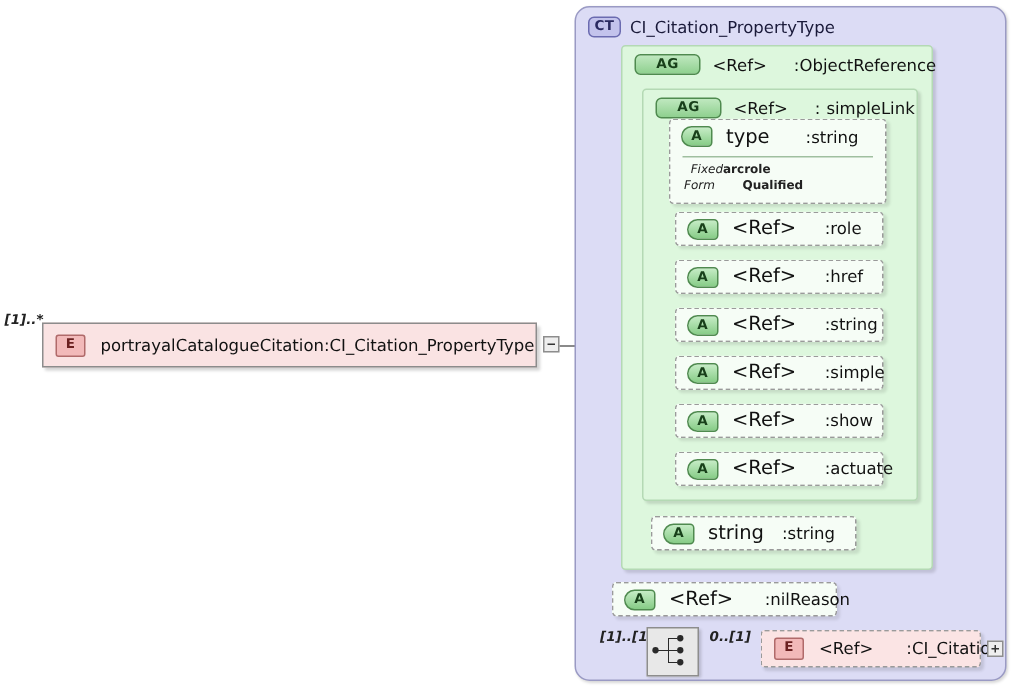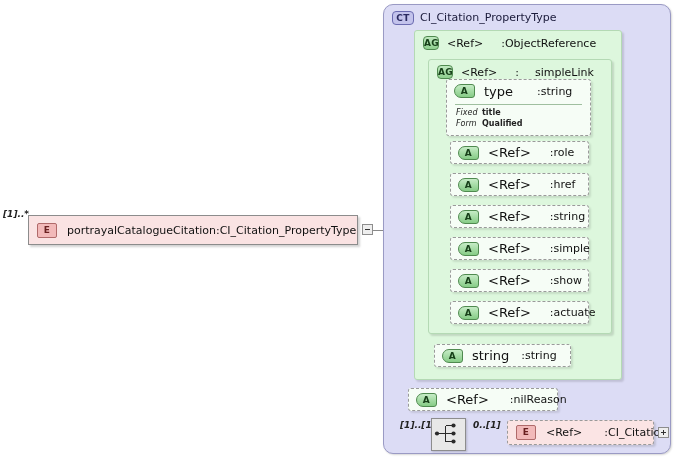--- a/index.html
+++ b/index.html
@@ -20,42 +20,42 @@
   .abs{position:absolute;box-sizing:border-box;}
 
   
   .ct-box{
     left:383px;top:4px;width:288px;height:450px;
     background:#dcdcf5;
     border:1px solid #9a9ac4;
     border-radius:10px;
     box-shadow:1px 1px 2px rgba(0,0,0,.16);
   }
-  .ct-head{position:absolute;left:8px;top:6px;display:flex;align-items:flex-start;gap:6px;}
+  .ct-head{position:absolute;left:8px;top:6px;display:flex;align-items:flex-end;gap:6px;}
   .badge{
     display:inline-block;box-sizing:border-box;
     font-size:9px;font-weight:bold;line-height:12px;
     text-align:center;letter-spacing:.3px;
   }
   .badge-ct{
     width:22px;height:14px;border:1px solid #6b6bb0;border-radius:4px;
     background:#c3c3ec;color:#2a2a60;
   }
   .ct-title{font-size:11px;color:#1a1a3a;white-space:nowrap;}
 
   
   .ag-box{
     background:#ddf7dd;
     border:1px solid #b4d9b4;
     border-radius:3px;
     box-shadow:2px 2px 2px rgba(0,0,0,.13);
   }
   .ag-head{position:absolute;left:8px;top:5px;display:flex;align-items:center;}
   .badge-ag{
-    width:16px;height:14px;border:1px solid #4f8a4f;border-radius:4px;
+    width:44px;height:14px;border:1px solid #4f8a4f;border-radius:4px;
     background:linear-gradient(180deg,#bfe8bf,#8fd08f);color:#18401a;
     margin-right:8px;
   }
   .ag-ref{font-size:11px;color:#111;white-space:nowrap;}
   .ag-type{font-size:11px;color:#111;white-space:nowrap;margin-left:18px;}
 
   
   .attr{
     background:#f6fdf6;
     border:1px dashed #9a9a9a;
@@ -197,37 +197,37 @@
       <span class="ag-type"> : </span>
       <span class="ag-type" style="margin-left:0">ObjectReference</span>
     </div>
   </div>
 
   <div class="abs ag-box" style="left:428px;top:59px;width:184px;height:275px;">
     <div class="ag-head">
       <span class="badge badge-ag">AG</span>
       <span class="ag-ref">&lt;Ref&gt;</span>
       <span class="ag-type"> : </span>
-      <span class="ag-type" style="margin-left:16px">simpleLink</span>
+      <span class="ag-type" style="margin-left:4px">simpleLink</span>
     </div>
   </div>
 
   <div class="attr-facet" style="left:446px;top:79px;width:143px;height:55px;">
     <div style="position:absolute;left:0;top:0;height:22px;display:flex;align-items:center;">
       <span class="badge badge-a">A</span>
       <span class="attr-name">type</span>
       <span class="attr-type" style="margin-left:24px;"> : </span>
       <span class="attr-type">string</span>
     </div>
     <div class="facet-sep" style="top:24px;"></div>
-    <div class="facet-row" style="top:28px;">
+    <div class="facet-row" style="top:28px;text-align:right;">
       <span class="facet-k">Fixed</span>
-      <span class="facet-v">title</span>
-    </div>
-    <div class="facet-row" style="top:39px;">
+      <span class="facet-v">arcrole</span>
+    </div>
+    <div class="facet-row" style="top:39px;gap:13px;">
       <span class="facet-k">Form</span>
       <span class="facet-v">Qualified</span>
     </div>
   </div>
 
   <div class="abs attr" style="left:450px;top:141px;width:139px;height:23px;">
     <span class="badge badge-a">A</span>
     <span class="attr-name">&lt;Ref&gt;</span>
     <span class="attr-type" style="margin-left:19px;"> : </span>
     <span class="attr-type">role</span>

